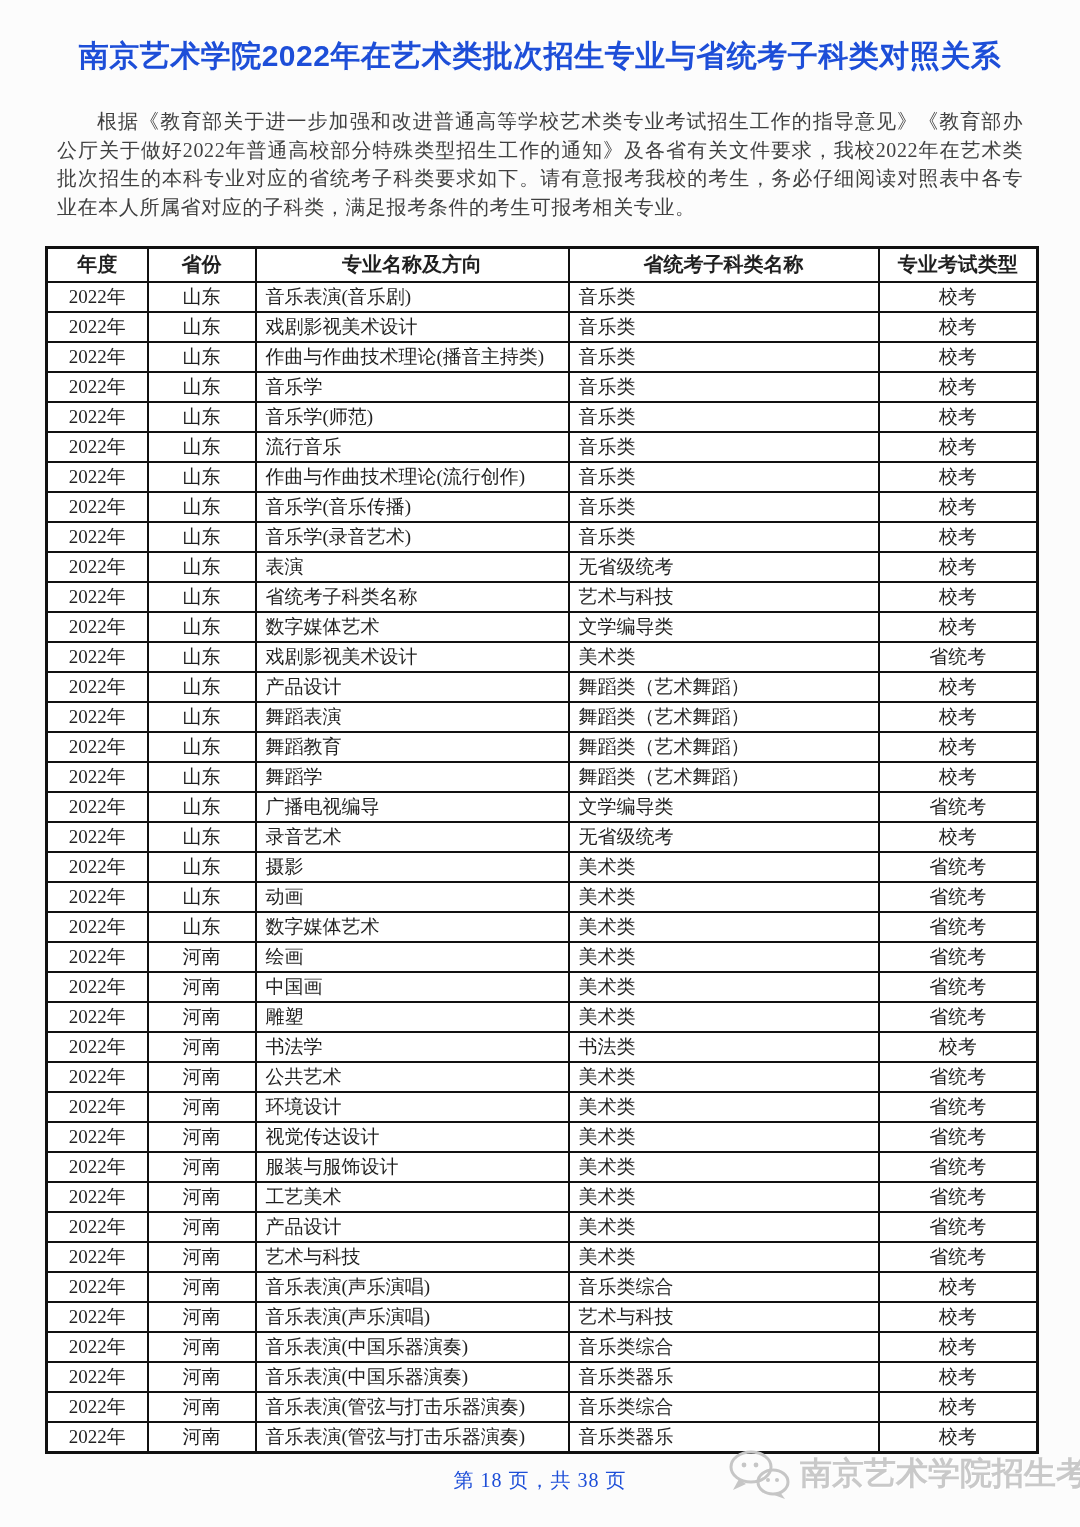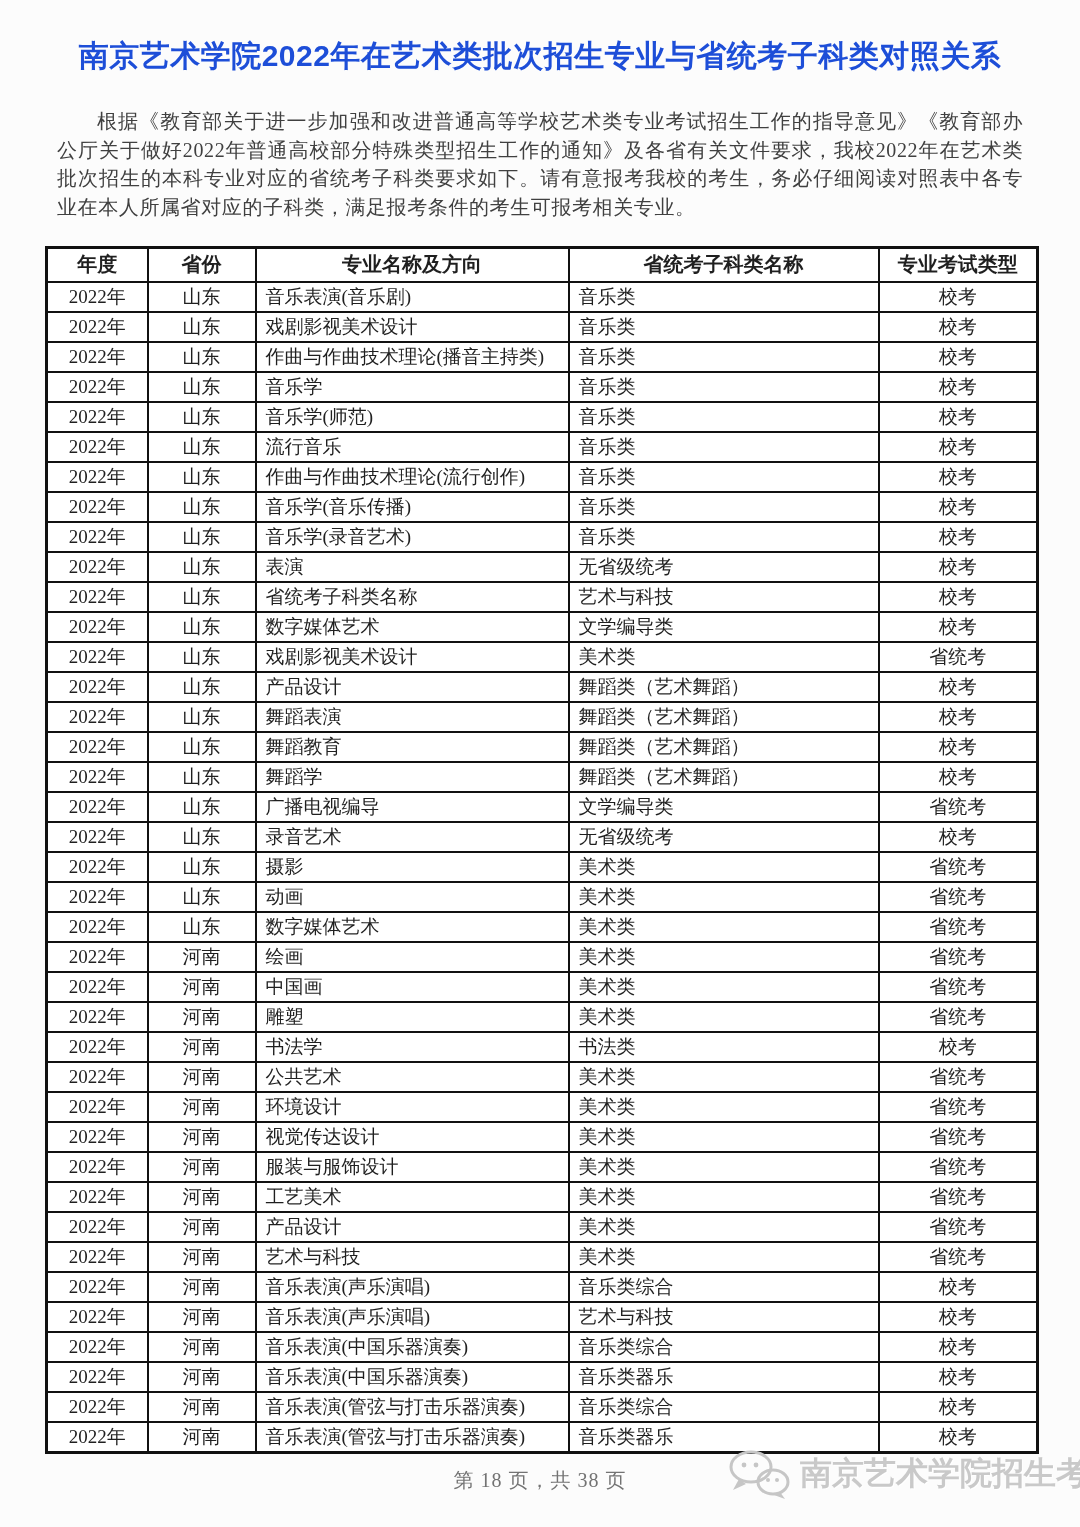--- a/index.html
+++ b/index.html
@@ -60,21 +60,21 @@
   table.corr td:nth-child(1),
   table.corr td:nth-child(2),
   table.corr td:nth-child(5) { text-align:center; }
   table.corr td:nth-child(3),
   table.corr td:nth-child(4) { text-align:left; padding-left:9px; }
   .footer {
     margin-top:13px;
     text-align:center;
     font-size:20px;
     letter-spacing:1px;
-    color:#737373;
+    color:#1d4ed8;
   }
   .watermark {
     position:absolute;
     left:726px;
     top:1448px;
     display:flex;
     align-items:center;
     gap:8px;
     color:#c9c9c9;
     font-size:32px;

